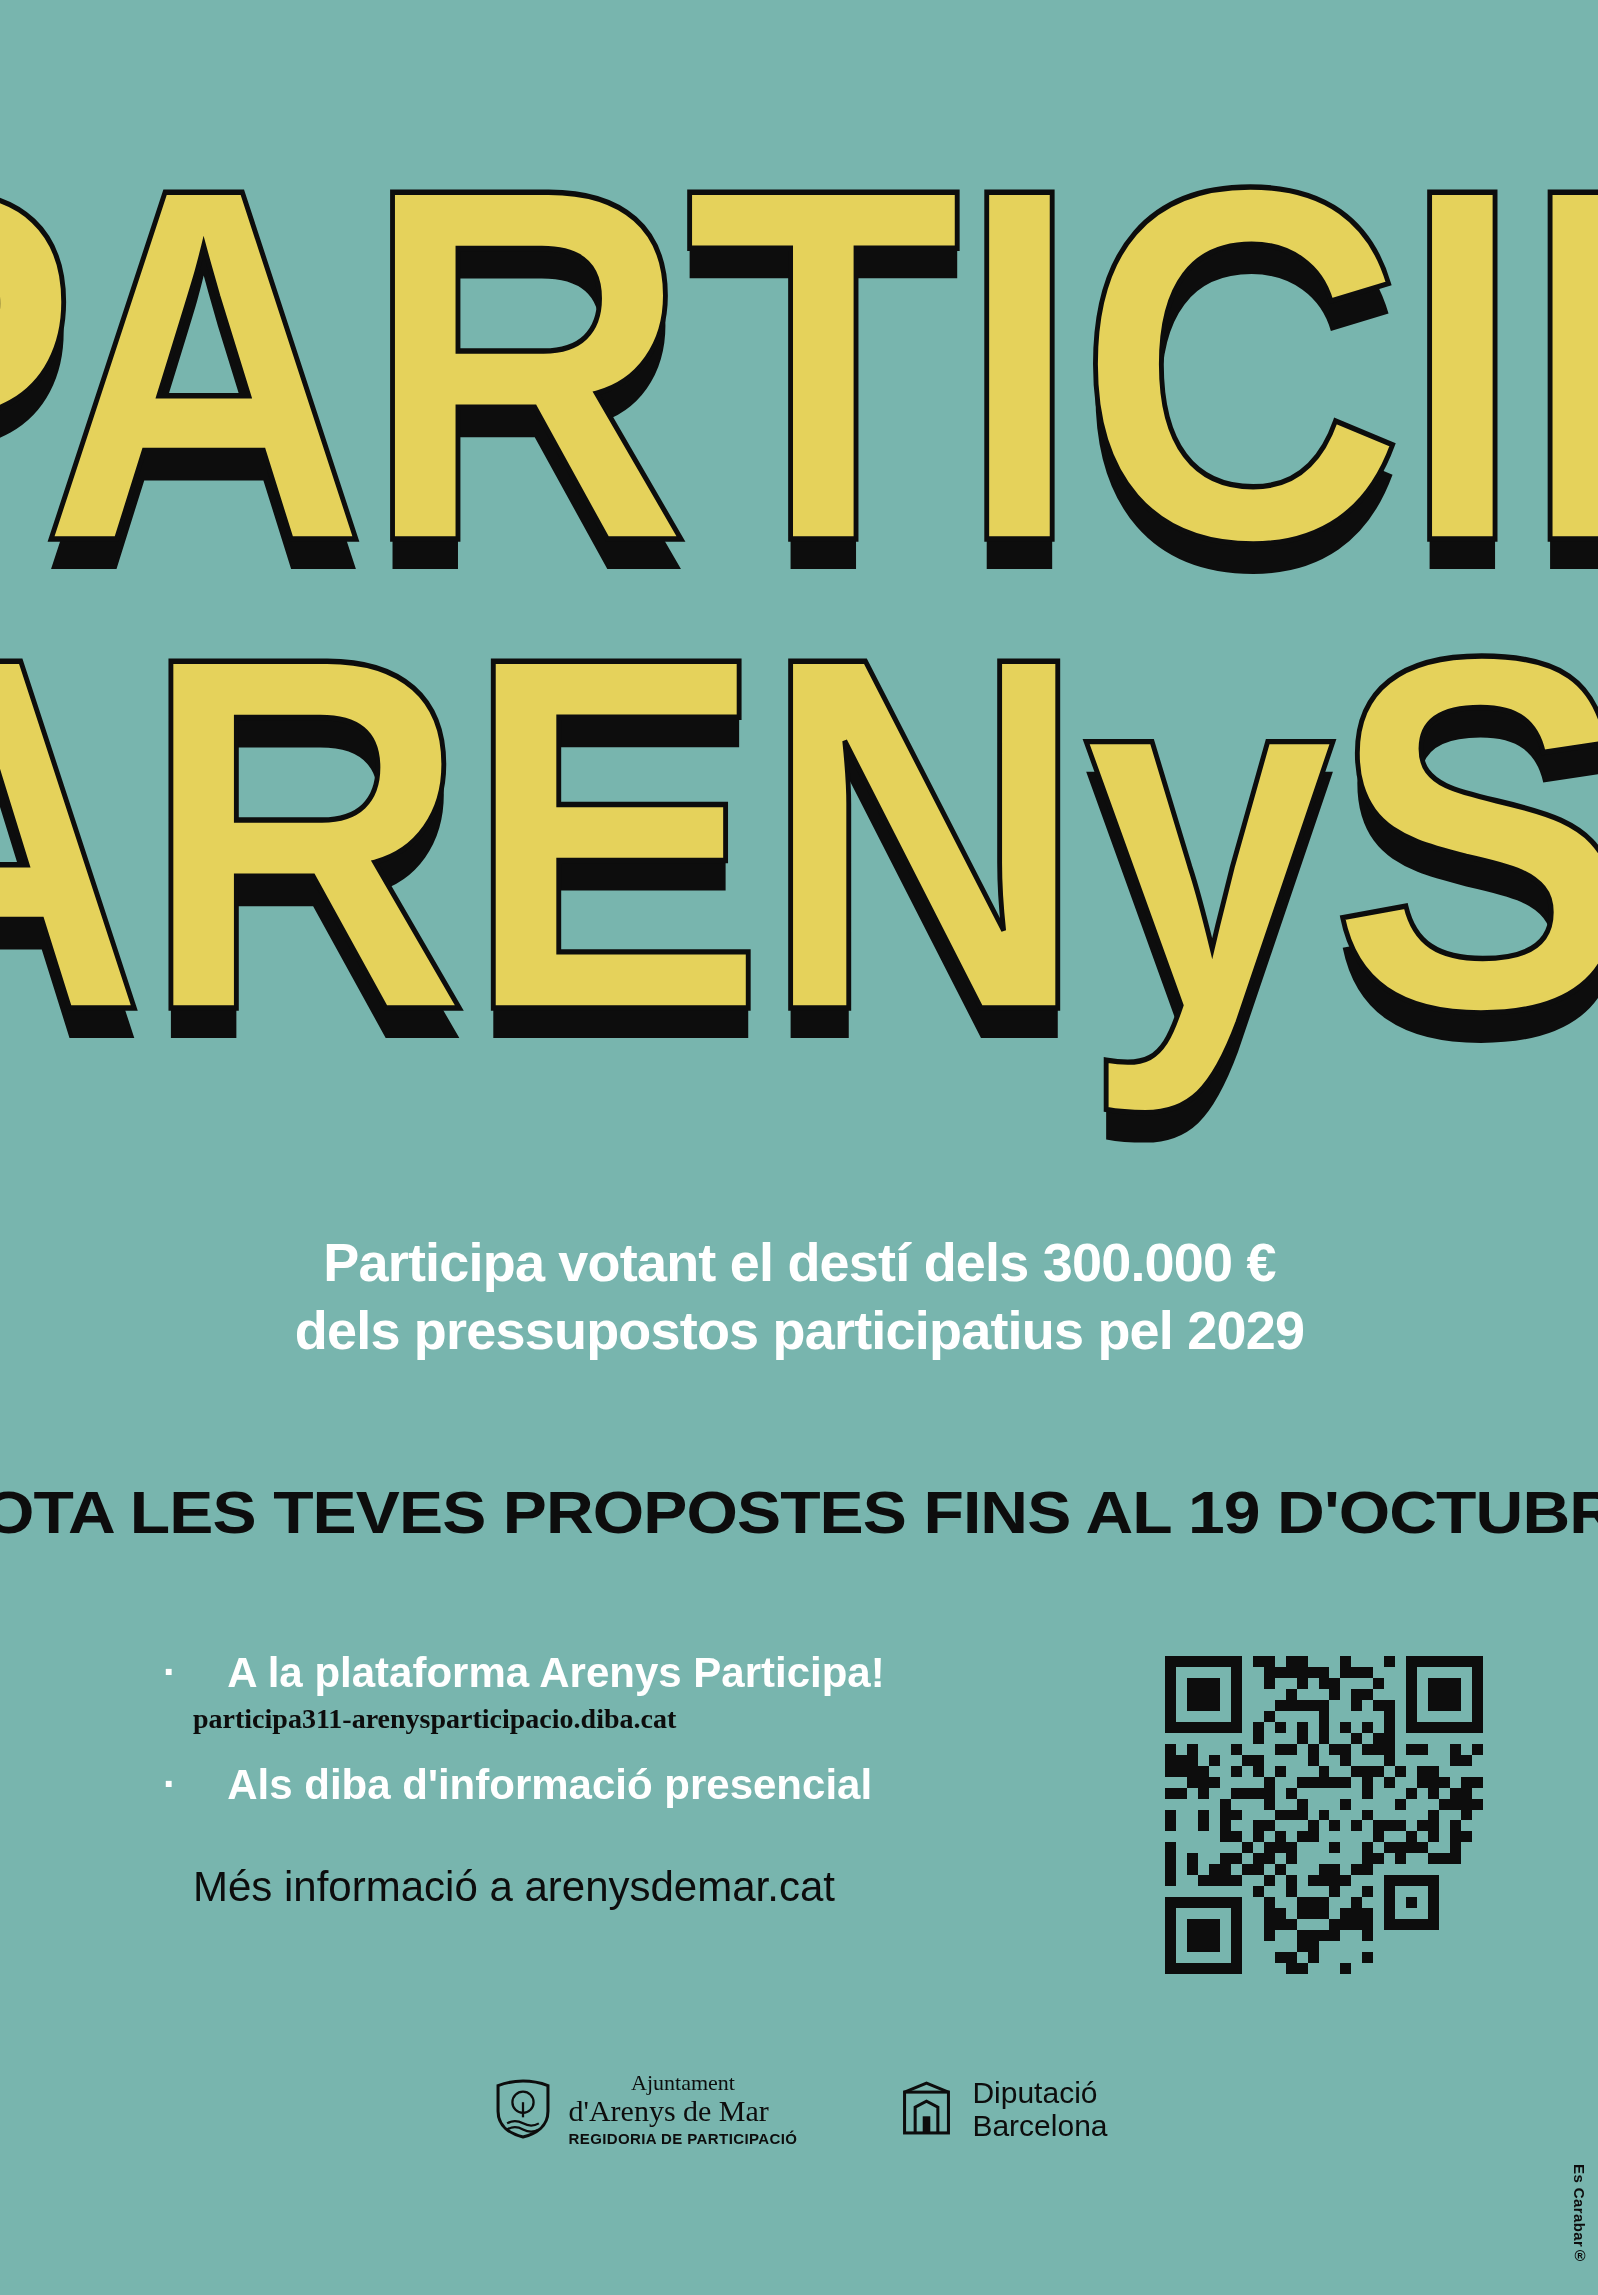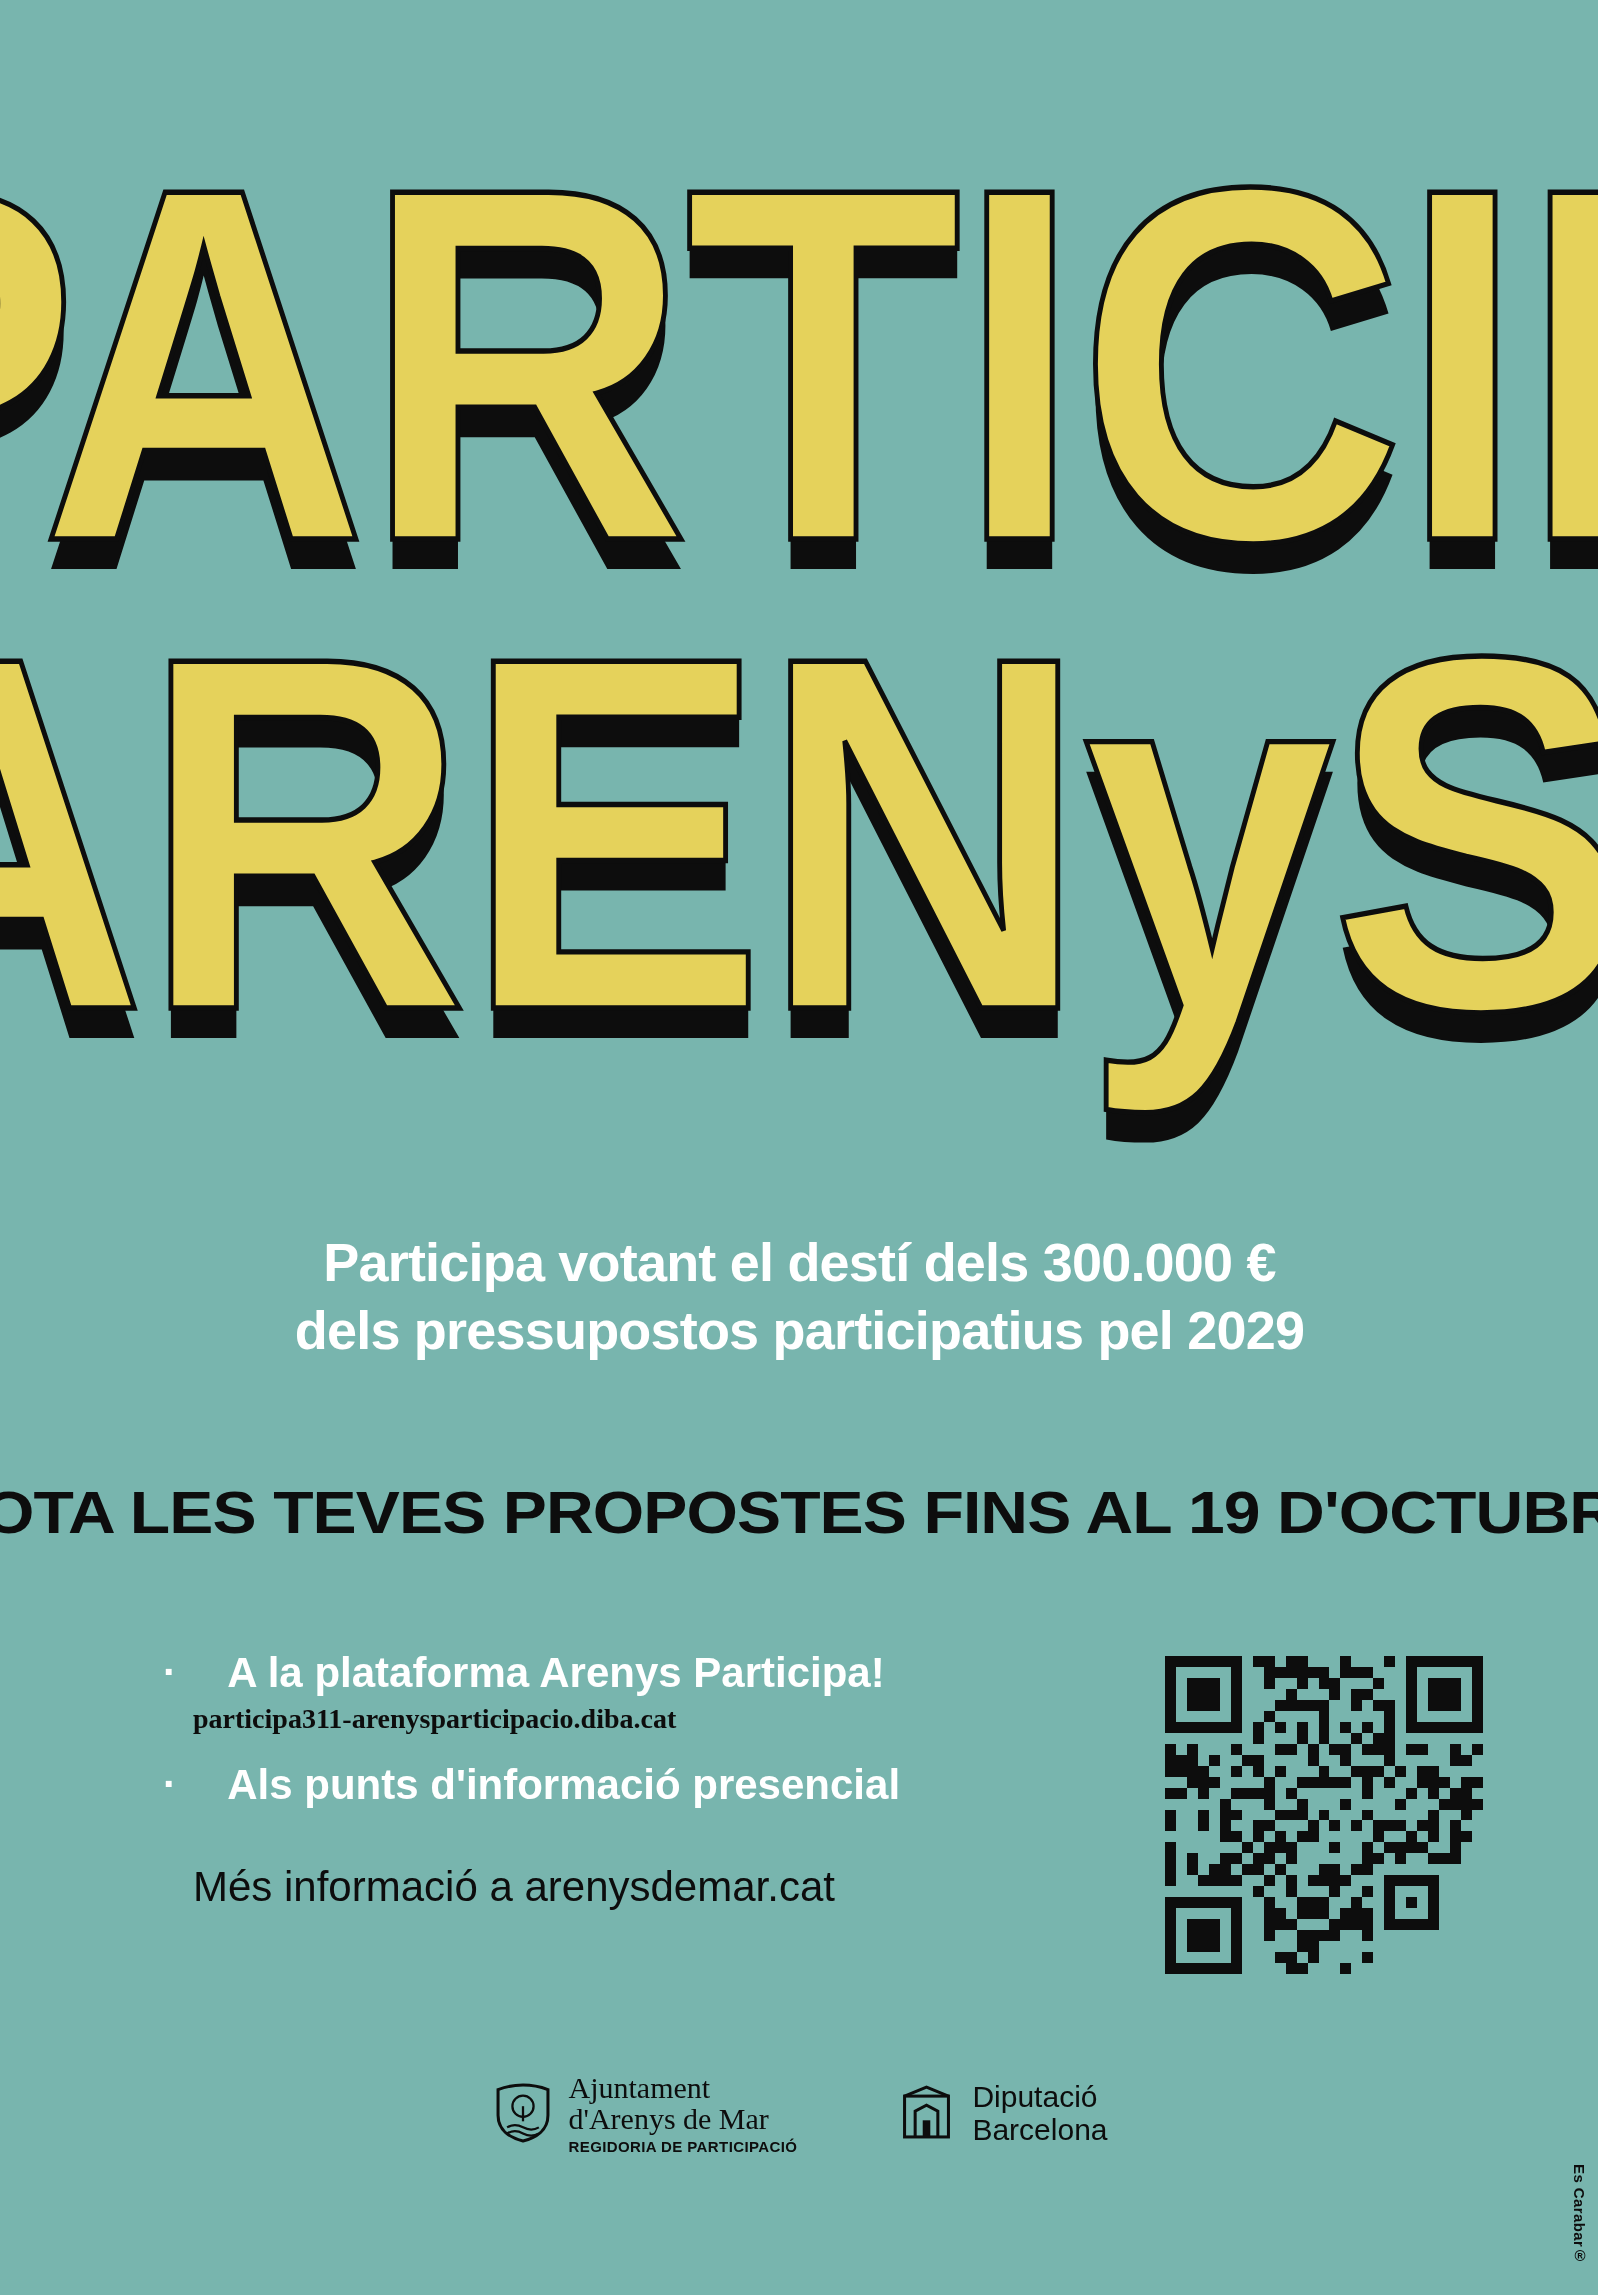--- a/index.html
+++ b/index.html
@@ -178,21 +178,21 @@
     width: 62px;
     height: 62px;
     display: flex;
     align-items: center;
     justify-content: center;
   }
   .logo-text-aj {
     font-family: "Liberation Serif", serif;
     line-height: 1.04;
   }
-  .logo-text-aj .l1 { font-size: 30px; }
+  .logo-text-aj .l1 { font-size: 22px; text-align: center; }
   .logo-text-aj .l2 { font-size: 30px; }
   .logo-text-aj .l3 {
     font-family: "Liberation Sans", sans-serif;
     font-size: 15px;
     font-weight: bold;
     letter-spacing: 0.4px;
     margin-top: 4.5px;
   }
   .logo-text-dip {
     font-family: "Liberation Sans", sans-serif;
@@ -241,21 +241,21 @@
   <div class="info">
 
     <div class="bullet-row">
       <span class="bullet-dot">·</span>
       <span class="bullet-text">A la plataforma Arenys Participa!</span>
     </div>
     <div class="url-line">participa311-arenysparticipacio.diba.cat</div>
 
     <div class="bullet-row second">
       <span class="bullet-dot">·</span>
-      <span class="bullet-text">Als punts d'informació presencial</span>
+      <span class="bullet-text">Als diba d'informació presencial</span>
     </div>
 
     <div class="more-info">Més informació a arenysdemar.cat</div>
   </div>
 
   <div class="qr-wrap">
     <div class="qr-grid" id="qr-grid" style="grid-template-columns: repeat(29, 1fr); grid-template-rows: repeat(29, 1fr);">
         <div class="qr-cell-on"></div>
         <div class="qr-cell-on"></div>
         <div class="qr-cell-on"></div>

